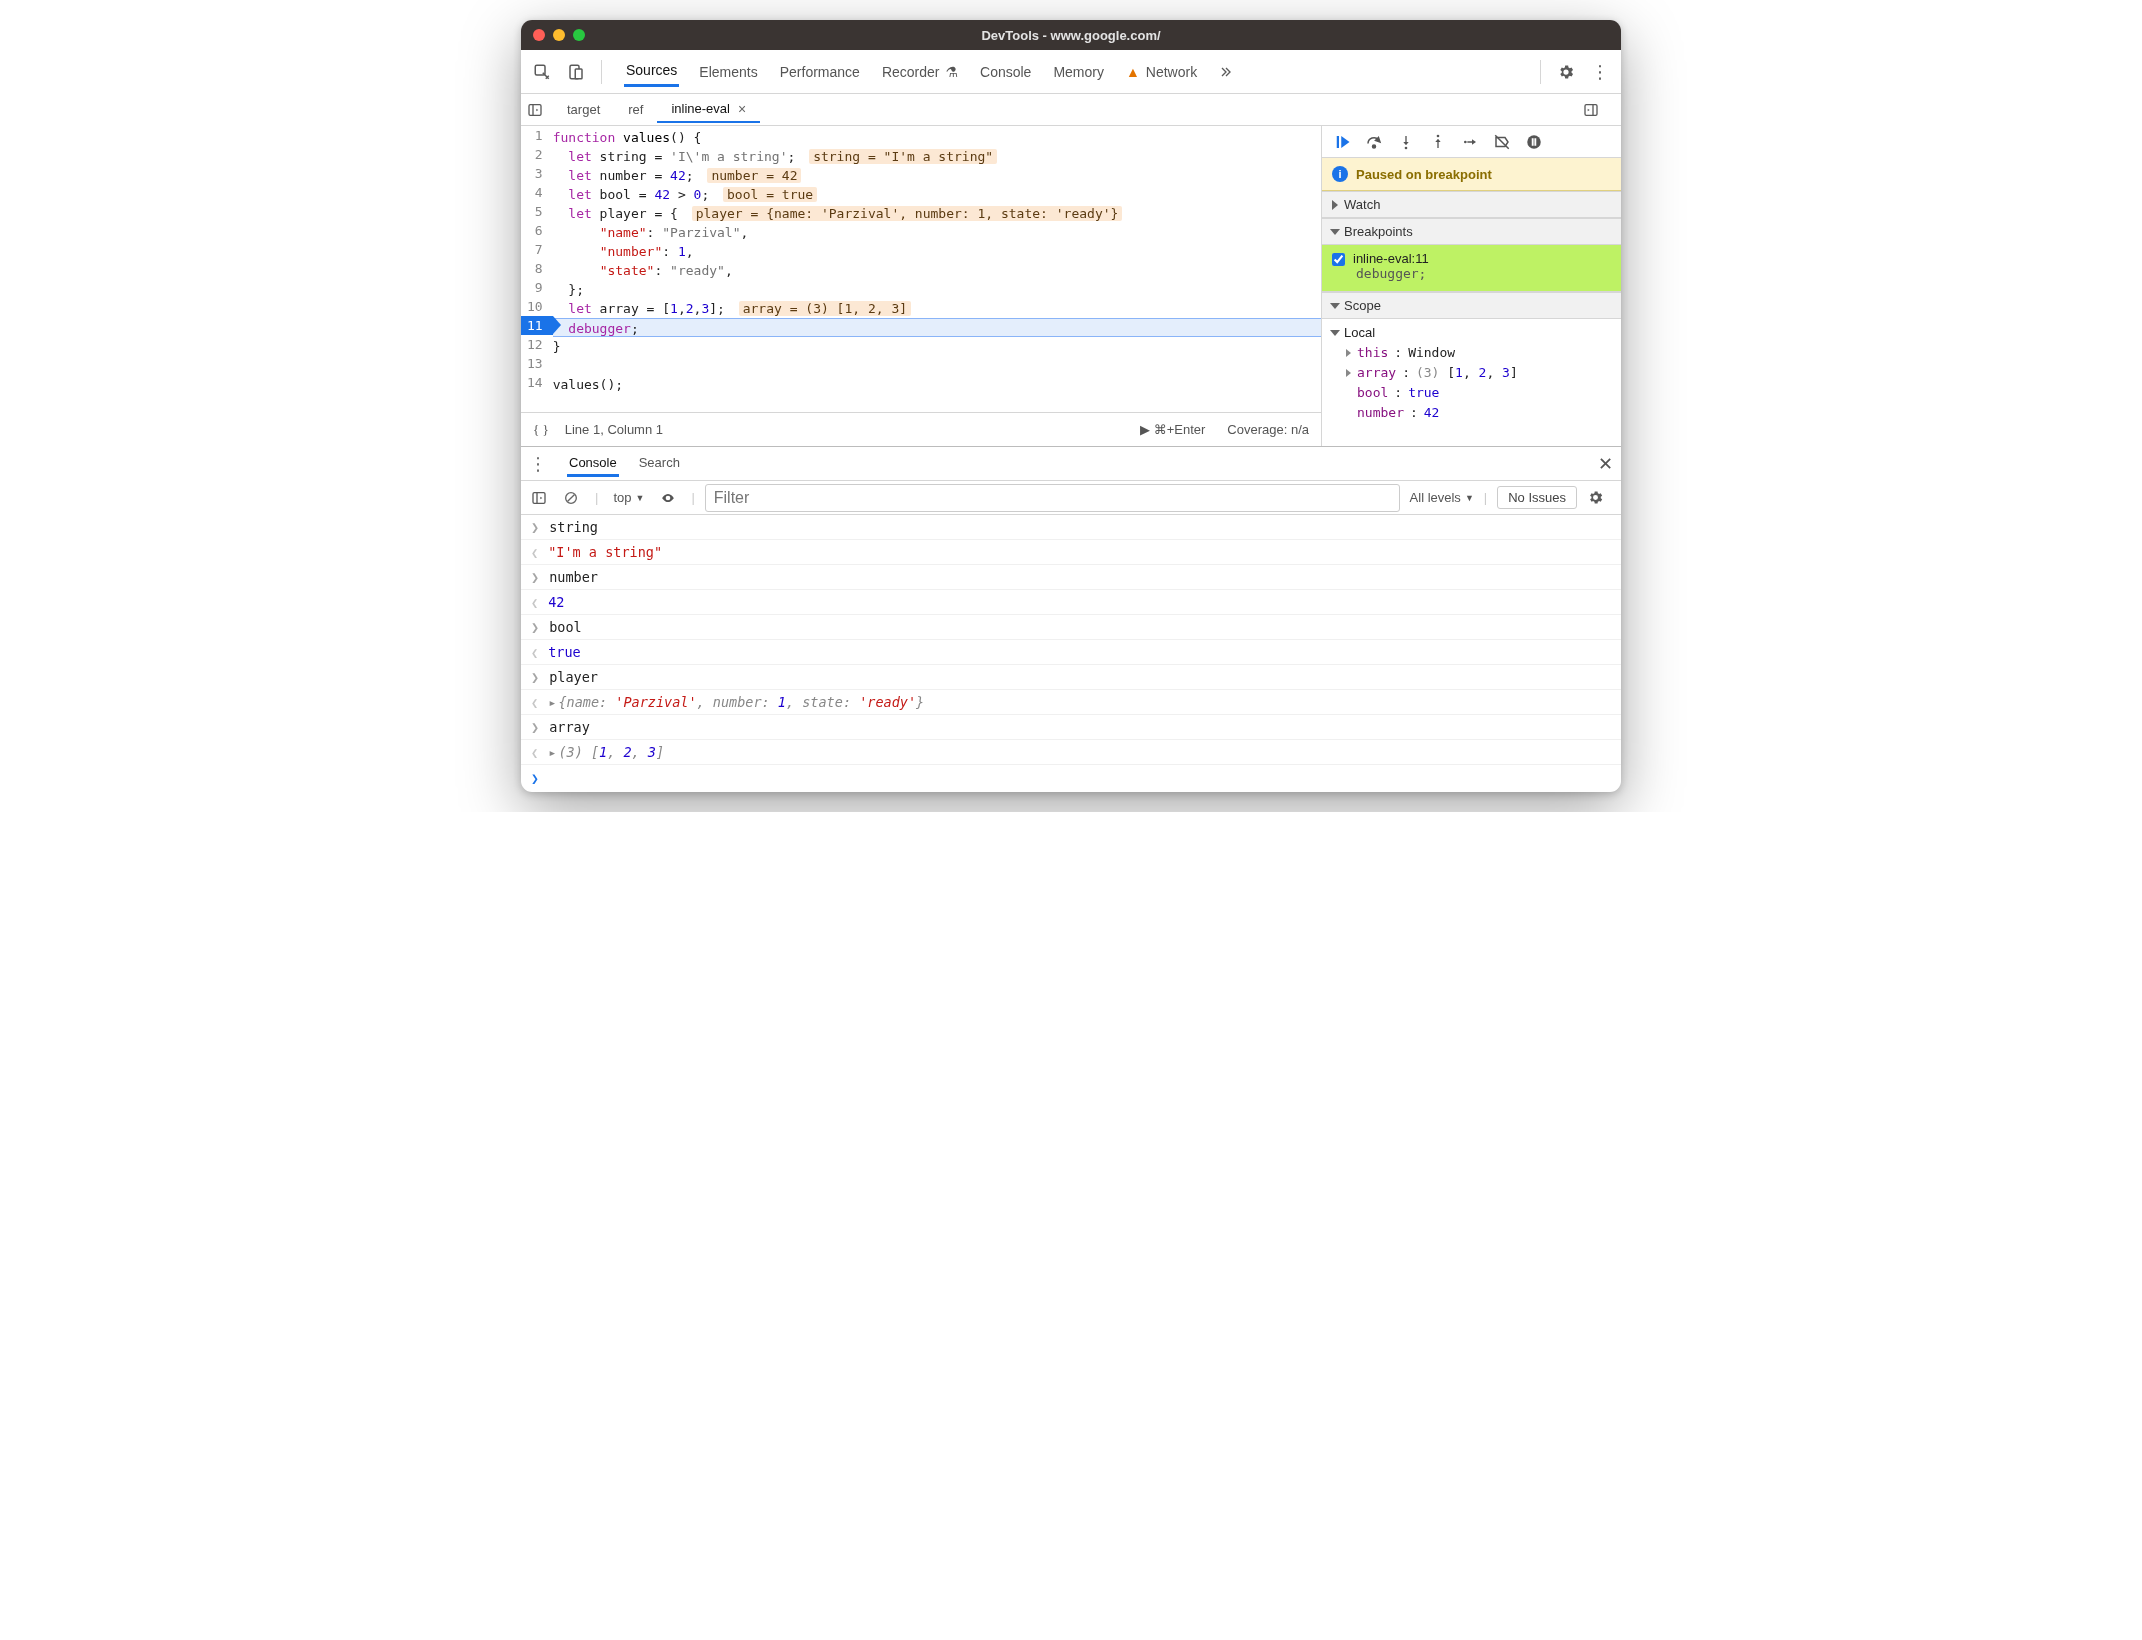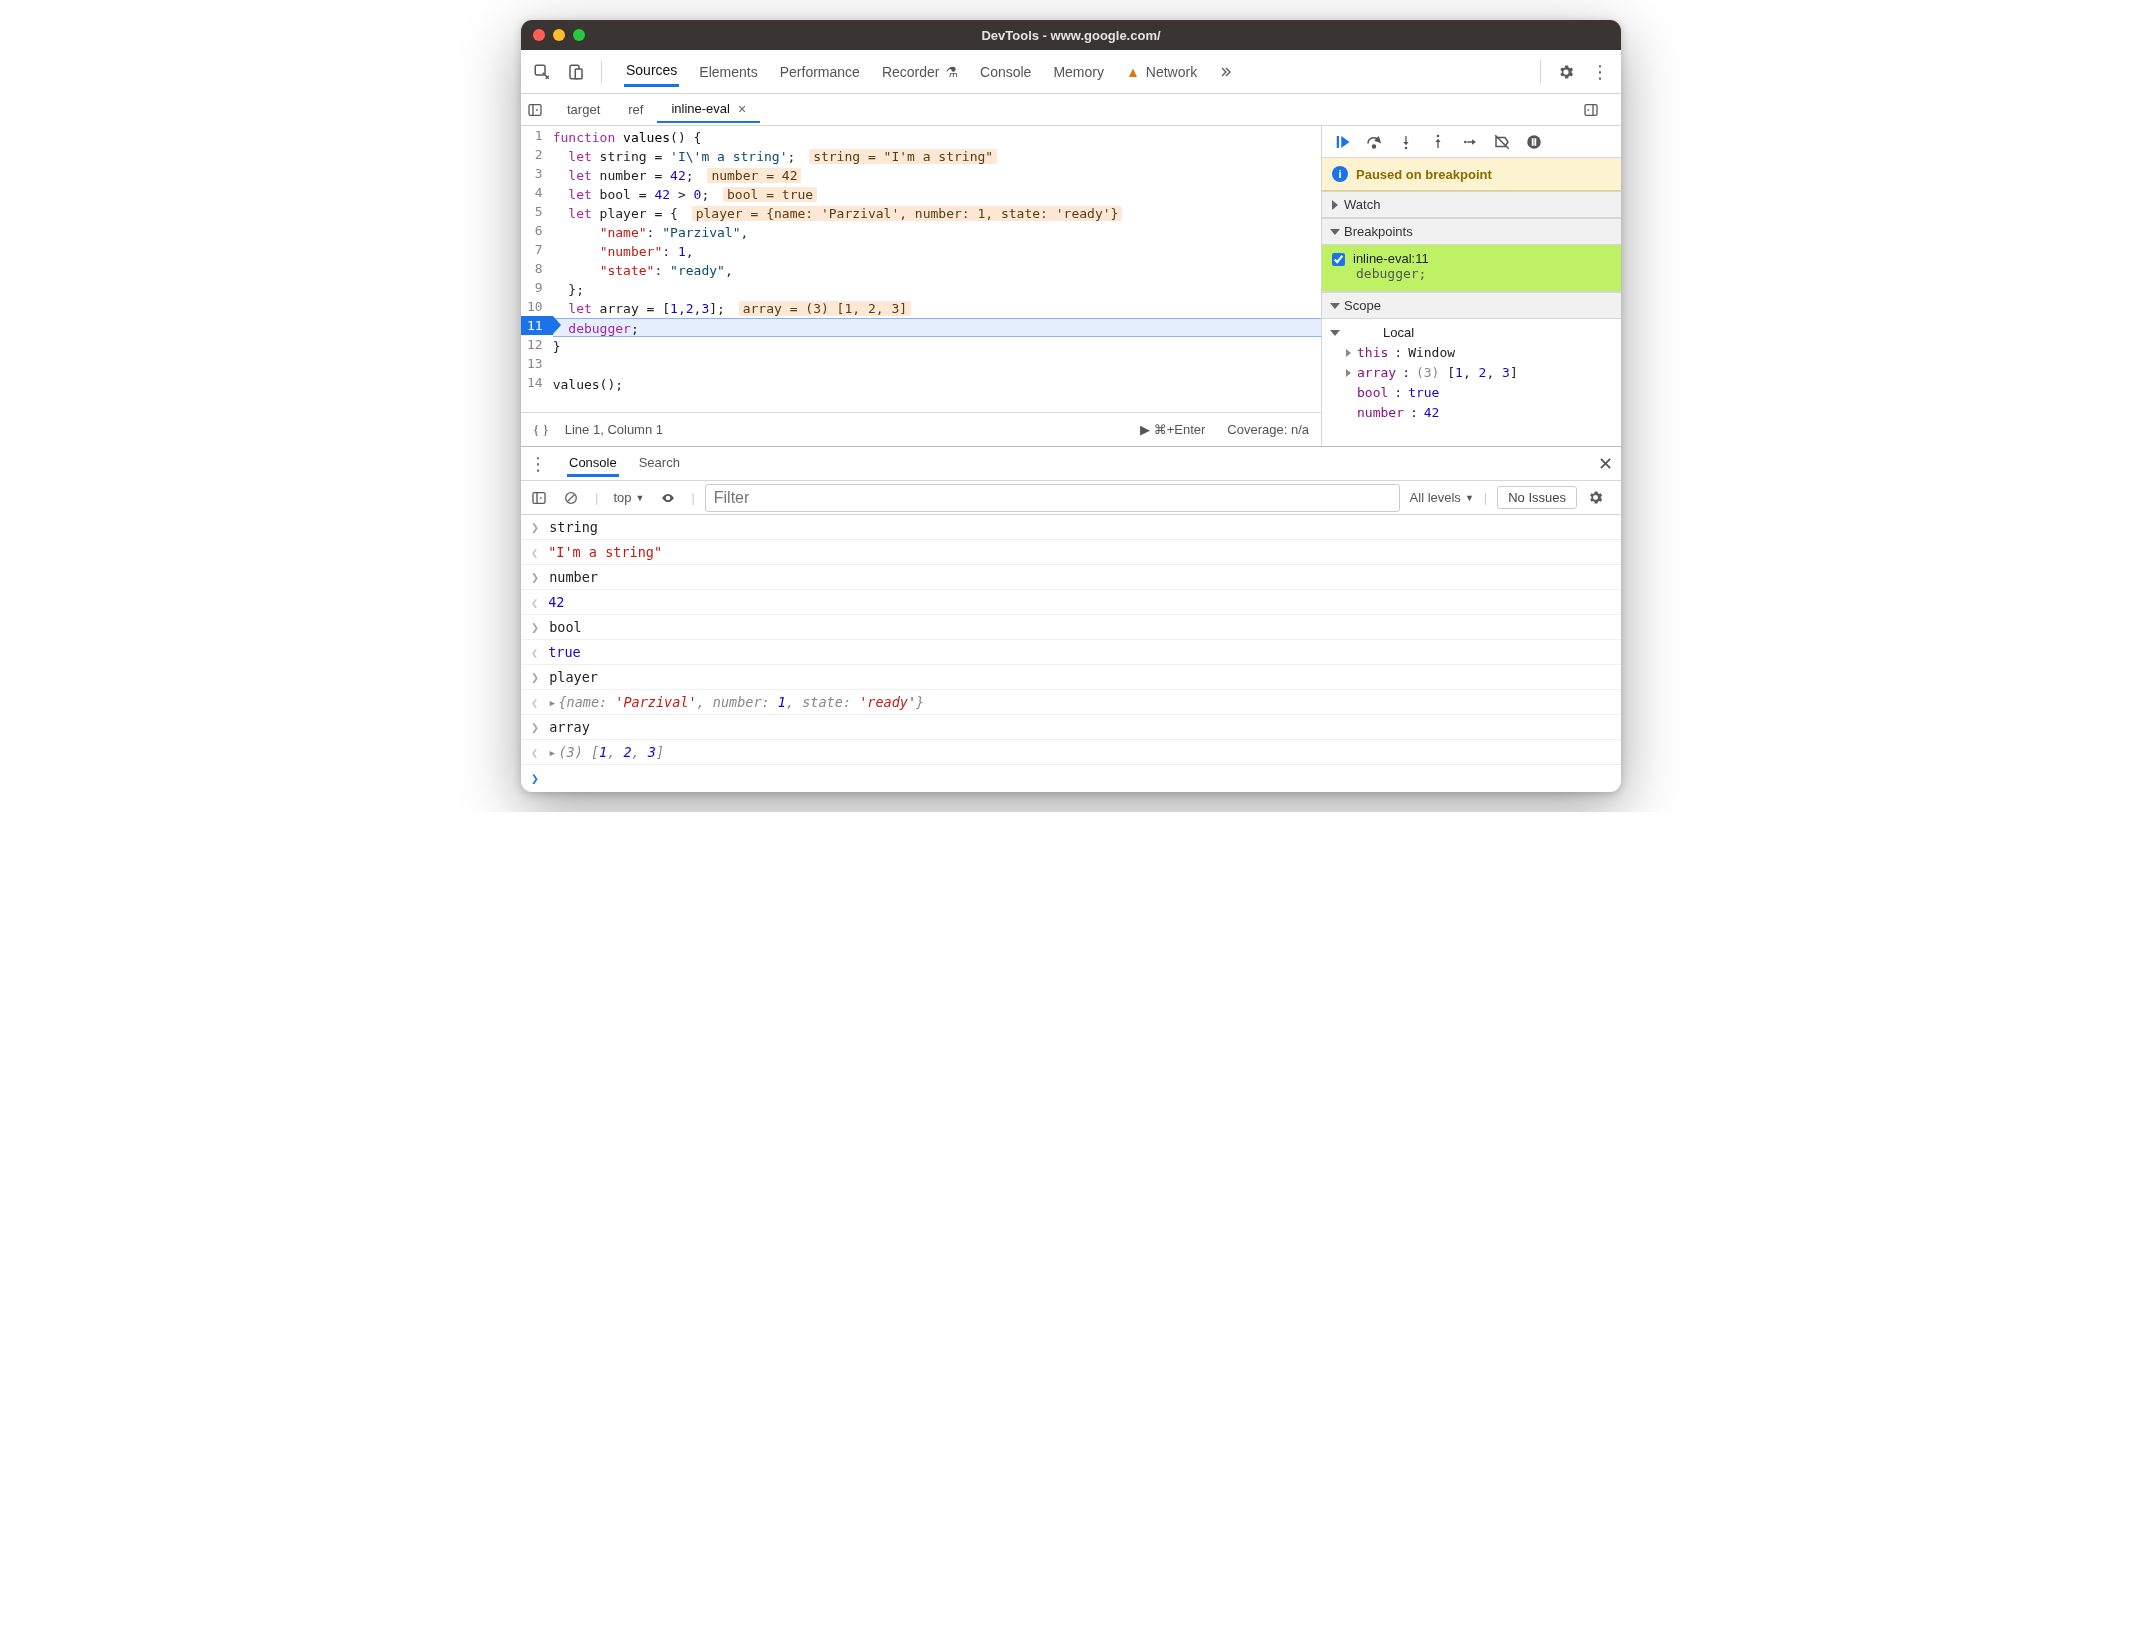--- a/index.html
+++ b/index.html
@@ -30,21 +30,21 @@
   .editor-pane{flex:1; display:flex; flex-direction:column; min-width:0;}
   .gutter{background:#fff;color:#888;text-align:right;padding:2px 10px 2px 6px;font-family:Menlo,Consolas,monospace;font-size:13px; user-select:none;}
   .code-area{display:flex; flex:1; overflow:auto;}
   .gutcol{display:flex;flex-direction:column;}
   .codecol{flex:1;font-family:Menlo,Consolas,monospace;font-size:13px;line-height:19px;white-space:pre;padding-top:2px;}
   .linerow{height:19px;}
   .gutcol .linerow.exec{background:#1a73e8;color:#fff;position:relative;}
   .gutcol .linerow.exec::after{content:"";position:absolute;right:-8px;top:0;border-top:9.5px solid transparent;border-bottom:9.5px solid transparent;border-left:8px solid #1a73e8;}
   .codecol .linerow.exec{background:#e4eefc;border-top:1px solid #8ab4f8;border-bottom:1px solid #8ab4f8;}
   
-  .kw{color:#a626a4;} .str{color:#0c4a6e;} .num{color:#1c00cf;} .prop{color:#c41a16;} .fn{color:#000;}
+  .kw{color:#a626a4;} .str{color:#737373;} .num{color:#1c00cf;} .prop{color:#c41a16;} .fn{color:#000;}
   .hint{background:#fce8d4;color:#5b3b12;padding:0 4px;border-radius:2px;margin-left:6px;}
   
   .srcfoot{height:34px;border-top:1px solid #d6d6d6;display:flex;align-items:center;padding:0 12px;gap:16px;color:#555;font-size:13px;}
   .srcfoot .right{margin-left:auto;display:flex;gap:22px;align-items:center;}
   
   .dbg-side{width:300px;border-left:1px solid #d6d6d6;display:flex;flex-direction:column;font-size:13px;overflow:hidden;}
   .dbg-controls{height:32px;display:flex;align-items:center;gap:8px;padding:0 8px;border-bottom:1px solid #d6d6d6;}
   .dbg-controls .c{width:24px;height:24px;display:flex;align-items:center;justify-content:center;color:#555;}
   .dbg-controls .c.blue{color:#1a73e8;}
   .paused{background:#fdf3d0;color:#8a6d00;font-weight:600;padding:8px 10px;display:flex;align-items:center;gap:8px;border-bottom:1px solid #e0d080;}
@@ -266,21 +266,21 @@
         </div>
         <div class="bp-sub">debugger;</div>
       </div>
       <div class="section-h">
           <span class="tri down"></span>
           <span>Scope</span>
         </div>
       <div class="scope-body">
         <div class="row">
             <span class="tri down" style="border-left-color:#666;"></span>
-            <span style="font-family:Helvetica;margin-left:39px;">Local</span>
+            <span style="font-family:Helvetica;">Local</span>
           </div>
         <div id="scope-rows" style="padding-left:14px;">
             <div class="row"><span class="tri2"></span><span class="k">this</span>: <span class="v-obj">Window</span></div>
             <div class="row"><span class="tri2"></span><span class="k">array</span>: <span class="v-obj"><span style="color:#888">(3)</span> <span class="brack">[</span><span class="v-num">1</span>, <span class="v-num">2</span>, <span class="v-num">3</span><span class="brack">]</span></span></div>
             <div class="row"><span style="width:5px;display:inline-block"></span><span class="k">bool</span>: <span class="v-bool">true</span></div>
             <div class="row"><span style="width:5px;display:inline-block"></span><span class="k">number</span>: <span class="v-num">42</span></div>
           </div>
       </div>
     </div>
   </div>

